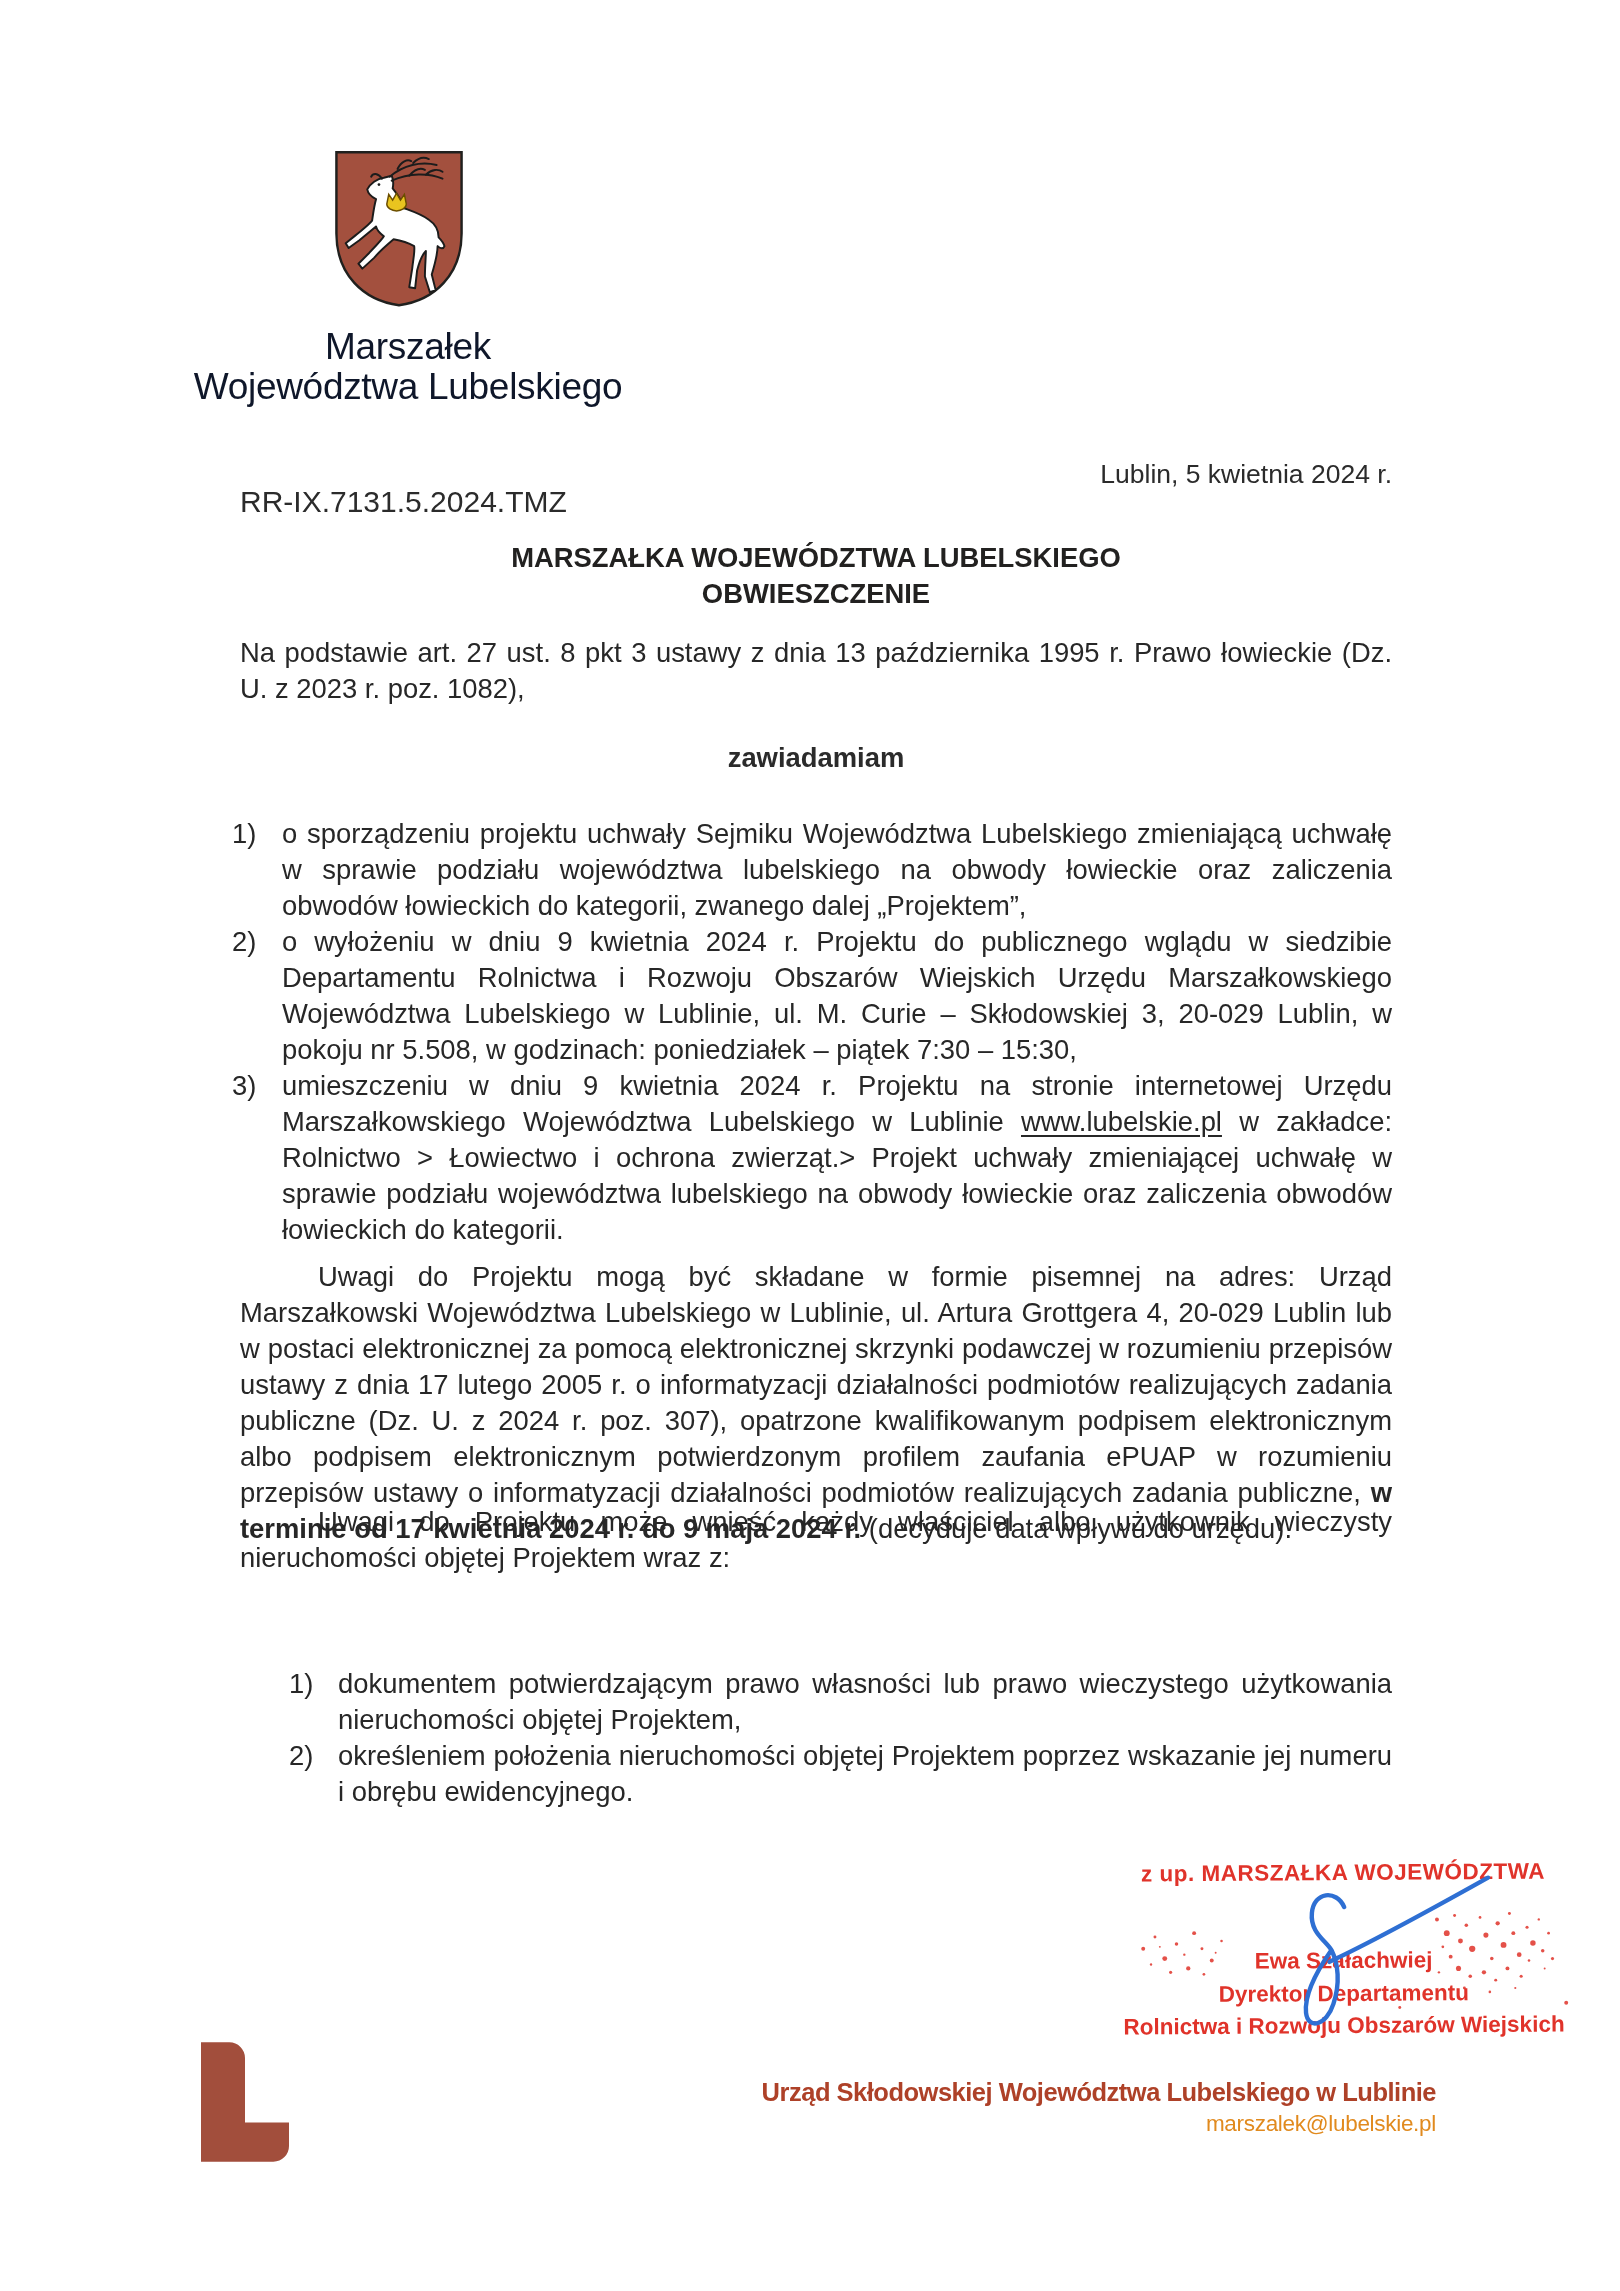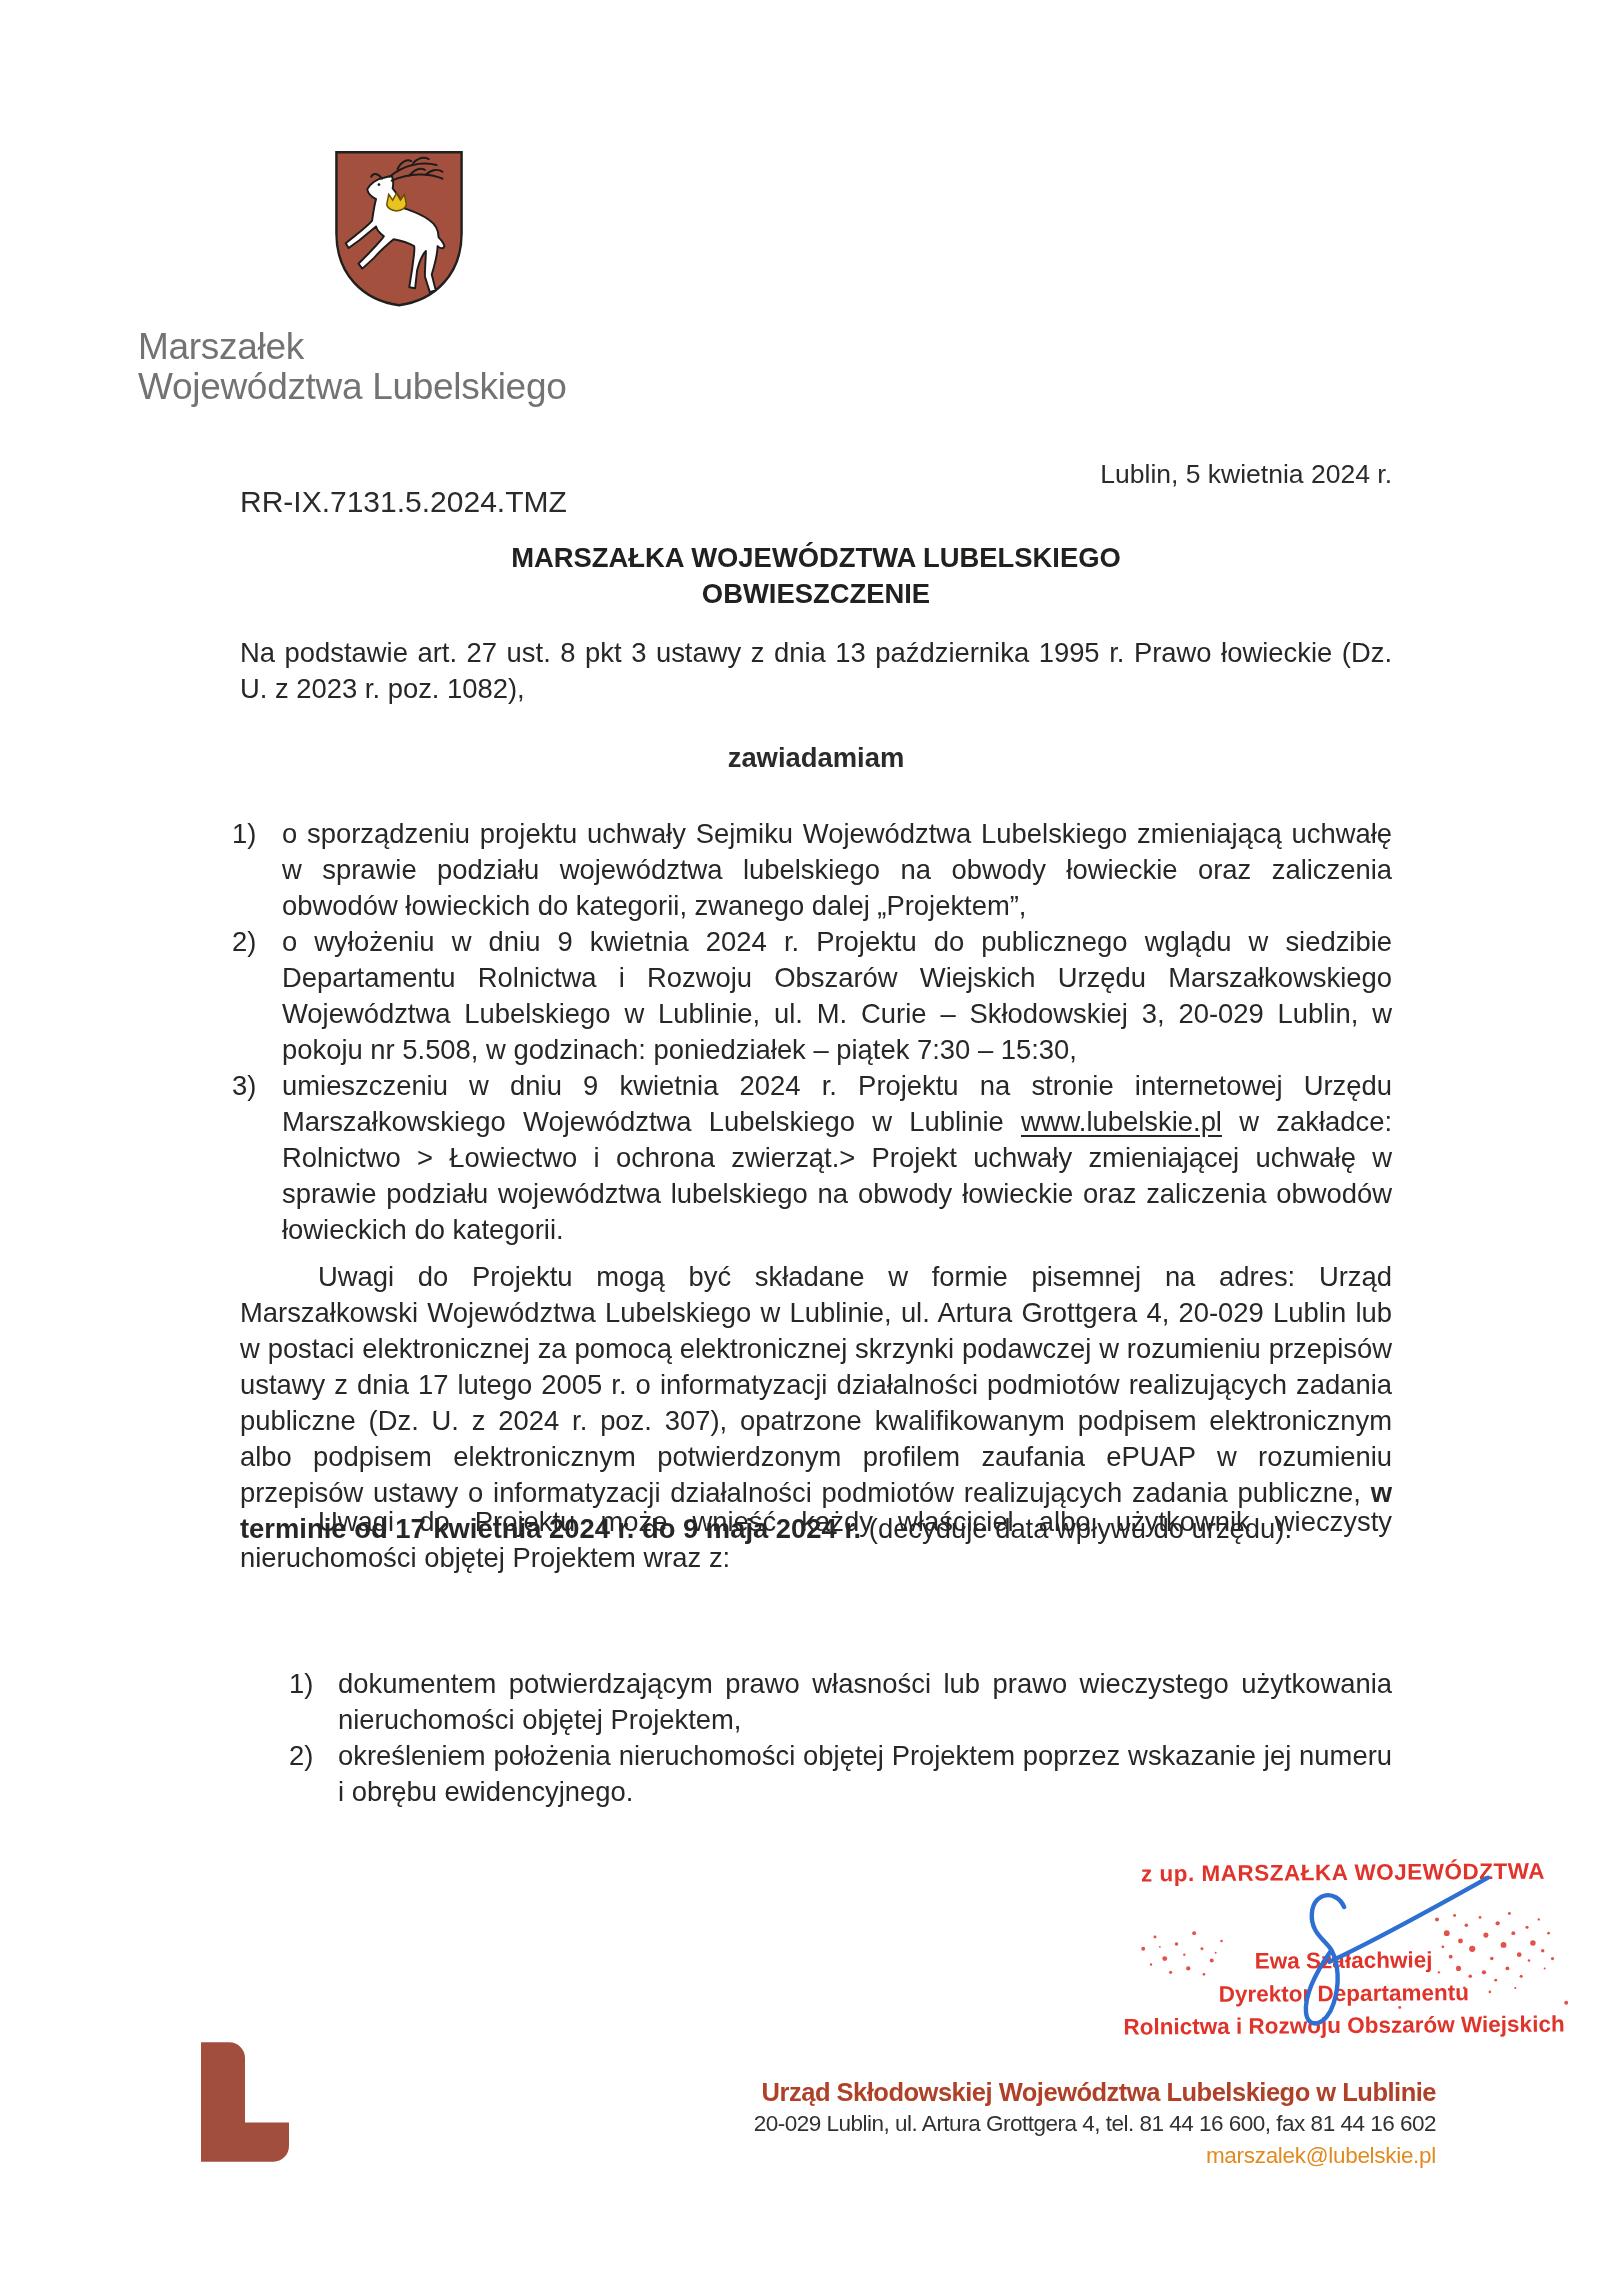--- a/index.html
+++ b/index.html
@@ -7,23 +7,23 @@
     position:relative;
     width:1620px;height:2292px;
     background:#ffffff;
     overflow:hidden;
     font-family:"Liberation Sans", sans-serif;
     color:#2b2b2b;
   }
   
   .crest{position:absolute;left:333px;top:149px;width:132px;height:161px;}
   .letterhead-name{
-    position:absolute;left:138px;top:327px;width:510px;
-    font-size:37px;line-height:40px;
-    letter-spacing:-0.3px;color:#737373;font-weight:500;
+    position:absolute;left:153px;top:327px;width:510px;
+    text-align:center;font-size:37px;line-height:40px;
+    letter-spacing:-0.3px;color:#0f172a;font-weight:500;
   }
   
   .place-date{
     position:absolute;left:240px;top:443px;width:1152px;
     text-align:right;font-size:26.5px;margin-top:16px;
   }
   .case-number{
     position:absolute;left:240px;top:485px;font-size:30px;
   }
   
@@ -218,18 +218,17 @@
       <path d="M103,44 C95,26 72,28 70,50 C68,70 84,78 90,88 C97,102 99,122 92,143 C85,165 66,170 64,152 C62,132 76,108 90,88"></path>
     </g>
   </svg>
 
   <svg class="l-logo" viewBox="0 0 90 122">
     <path d="M0,0 H29 A16,16 0 0 1 45,16 V82 H90 V106 A16,16 0 0 1 74,122 H0 Z" fill="#a24e3c"></path>
   </svg>
 
   <div class="footer">
     <div class="org">Urząd Skłodowskiej Województwa Lubelskiego w Lublinie</div>
-    <div class="addr">20-029 Lublin, ul. Artura Grottgera 4, tel. 81 44 16 600, fax 81 44 16 602</div>
     <span class="mail">marszalek@lubelskie.pl</span>
   </div>
 
 </div>
 
 
 </body></html>

